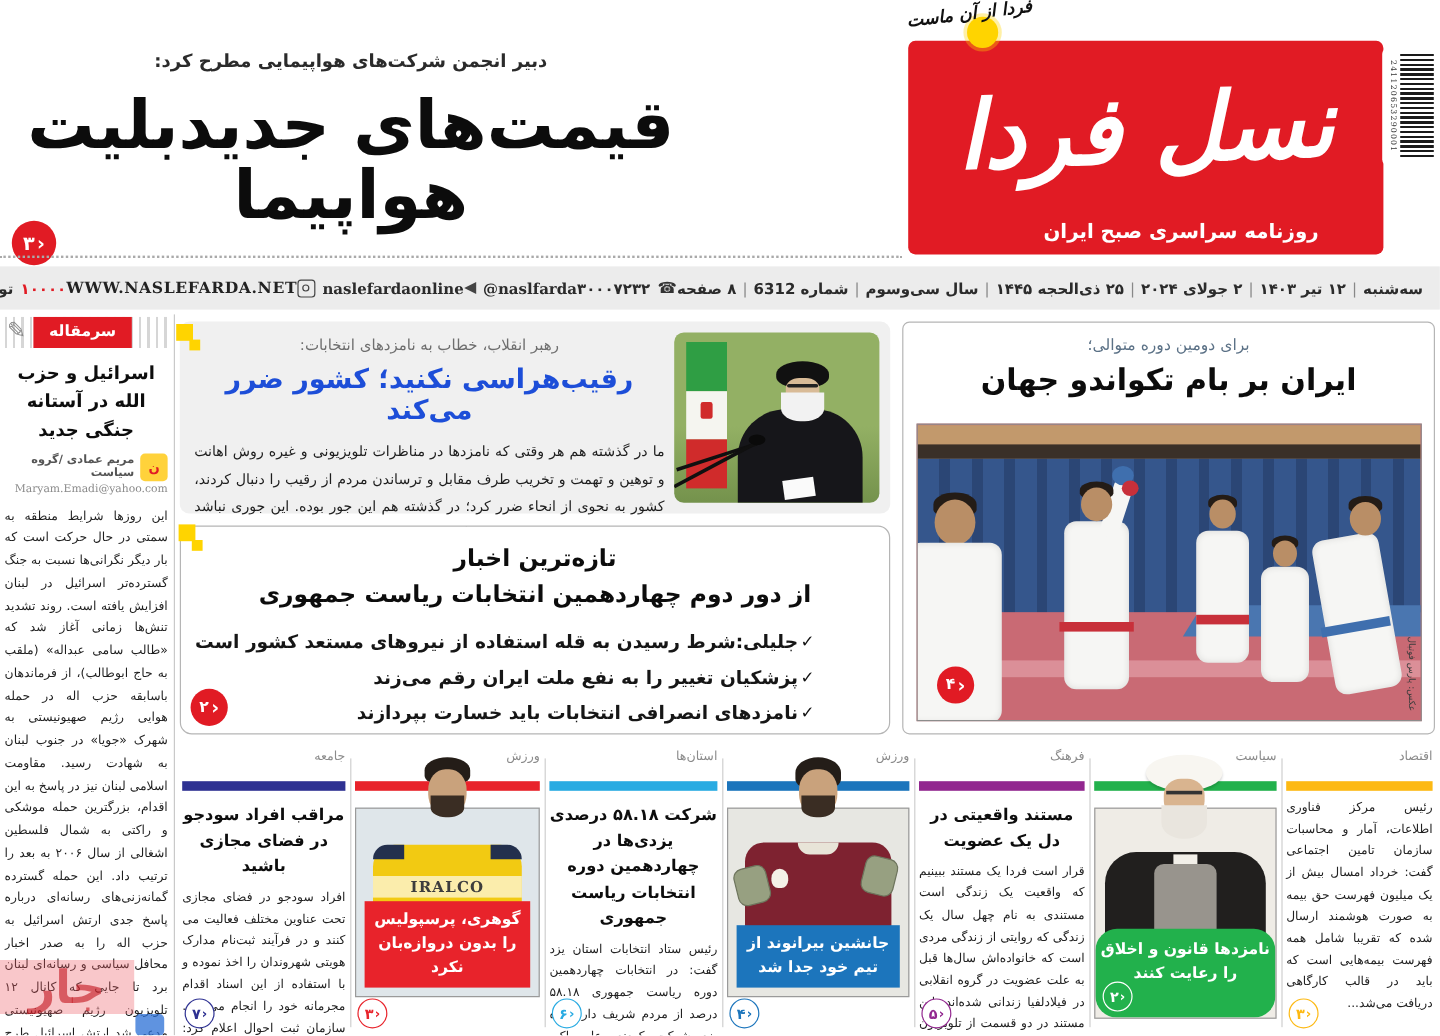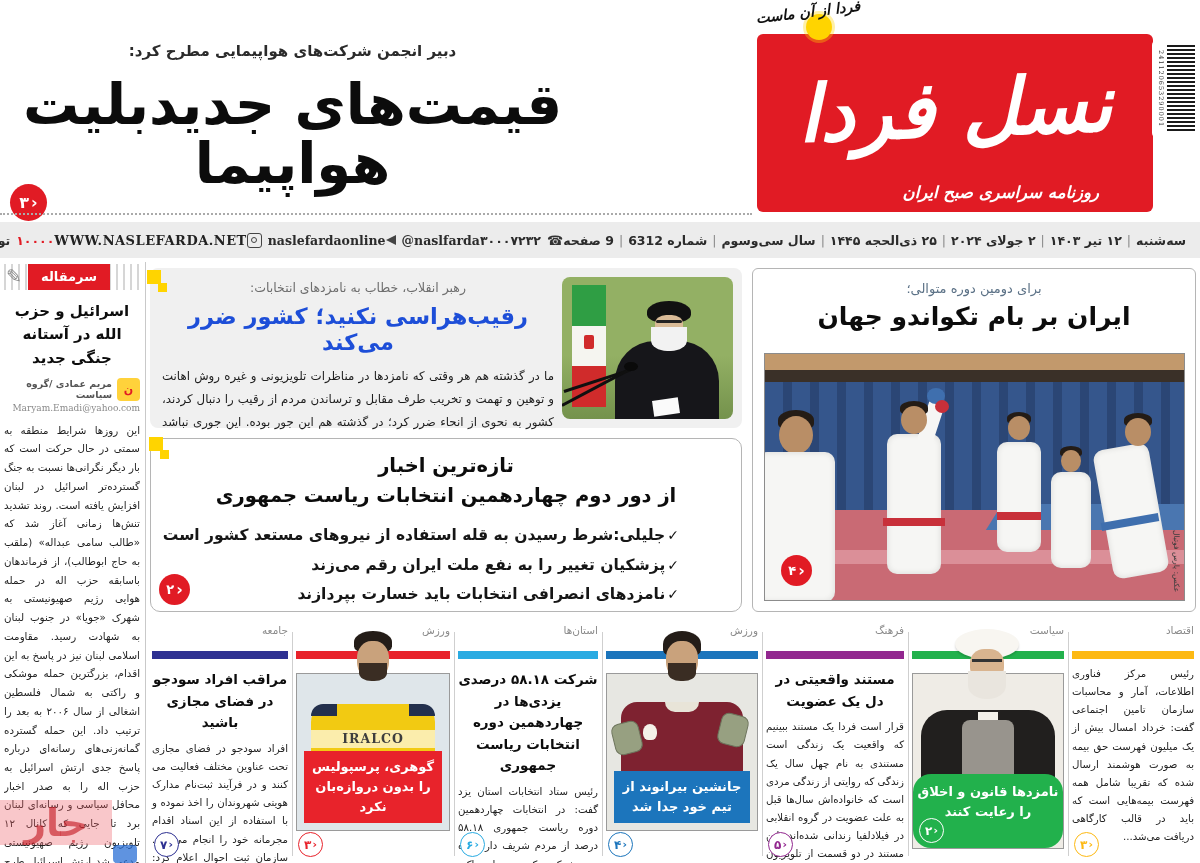--- a/index.html
+++ b/index.html
@@ -4,21 +4,21 @@
 <style>
   html,body{margin:0;padding:0;background:#fff;}
   .page{position:relative;width:1200px;height:863px;background:#fff;overflow:hidden;
         font-family:"DejaVu Sans","Liberation Sans",sans-serif;direction:rtl;color:#1a1a1a;}
   .latin{font-family:"DejaVu Serif","Liberation Serif",serif;direction:ltr;}
 
   
   .mast-red{position:absolute;left:757px;top:34px;width:396px;height:178px;background:#e11b24;border-radius:6px;}
   .mast-logo{position:absolute;left:0;top:-14px;width:100%;text-align:center;color:#fff;
              font-size:78px;font-weight:bold;font-style:italic;transform:rotate(-2deg);line-height:178px;}
-  .mast-tagline{position:absolute;right:54px;bottom:10px;color:#fff;font-size:16.5px;font-style:italic;font-weight:bold;}
+  .mast-tagline{position:absolute;right:54px;bottom:10px;color:#fff;font-size:16.5px;font-weight:bold;}
   .mast-slogan{position:absolute;left:742px;top:4px;width:132px;font-size:14.5px;font-weight:bold;font-style:italic;
                transform:rotate(-7deg);color:#111;z-index:3;text-align:center;}
   .mast-sun{position:absolute;left:806px;top:14px;width:26px;height:26px;border-radius:50%;background:#ffd400;z-index:2;
             box-shadow:0 0 0 3px rgba(255,212,0,.35);}
   .barcode{position:absolute;left:1152px;top:40px;width:46px;height:98px;background:#fff;border-radius:5px;z-index:4;
            display:flex;align-items:center;justify-content:flex-start;padding:4px 3px;box-sizing:border-box;}
   .barcode-bars{width:28px;height:88px;background:repeating-linear-gradient(180deg,#1a1a1a 0 2px,#fff 2px 4px);}
   .barcode-num{writing-mode:vertical-rl;font-size:6.5px;color:#333;letter-spacing:1px;margin-right:2px;direction:ltr;}
 
   
@@ -231,21 +231,21 @@
   <div class="dotline"></div>
 
   <div class="datebar">
     <div class="dl-dates">
       <span class="dl-item">سه‌شنبه</span>
       <span class="dl-item">۱۲ تیر ۱۴۰۳</span>
       <span class="dl-item">۲ جولای ۲۰۲۴</span>
       <span class="dl-item">۲۵ ذی‌الحجه ۱۴۴۵</span>
       <span class="dl-item">سال سی‌وسوم</span>
       <span class="dl-item">شماره 6312</span>
-      <span class="dl-item">9 صفحه</span>
+      <span class="dl-item">۸ صفحه</span>
     </div>
     <div class="dl-cell">
       <span class="icon-phone">☎</span>
       <span>۳۰۰۰۷۲۳۲</span>
     </div>
     <div class="dl-cell latin">
       <span class="icon-tg"></span>
       <span>@naslfarda</span>
     </div>
     <div class="dl-cell latin">

